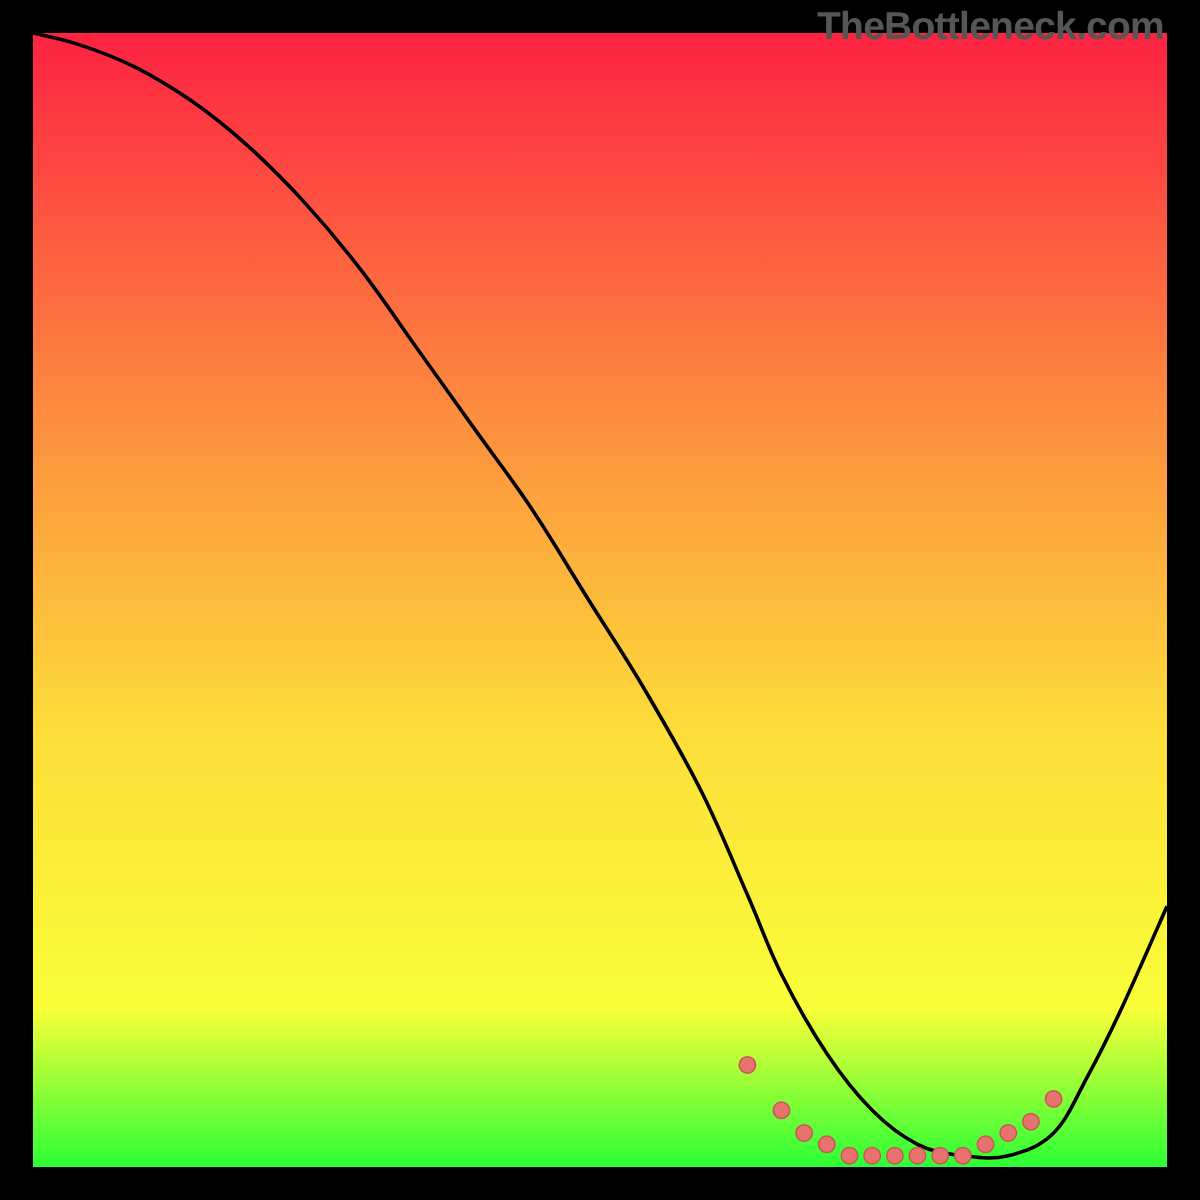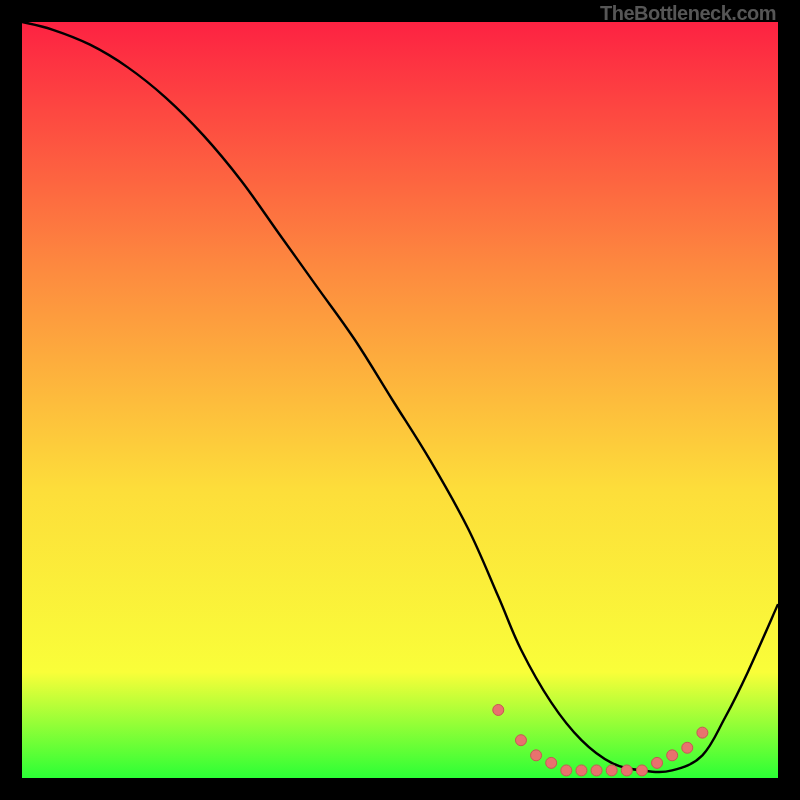--- a/index.html
+++ b/index.html
@@ -23,21 +23,21 @@
     position: absolute;
     left: 0;
     top: 0;
     width: 756px;
     height: 756px;
   }
   .watermark {
     position: absolute;
     top: 2px;
     right: 24px;
-    font-size: 20px;
+    font-size: 26px;
     font-weight: 600;
     color: #565656;
     letter-spacing: -0.5px;
     font-family: Arial, Helvetica, sans-serif;
   }
   svg { display: block; }
 </style>
 </head>
 <body>
 

